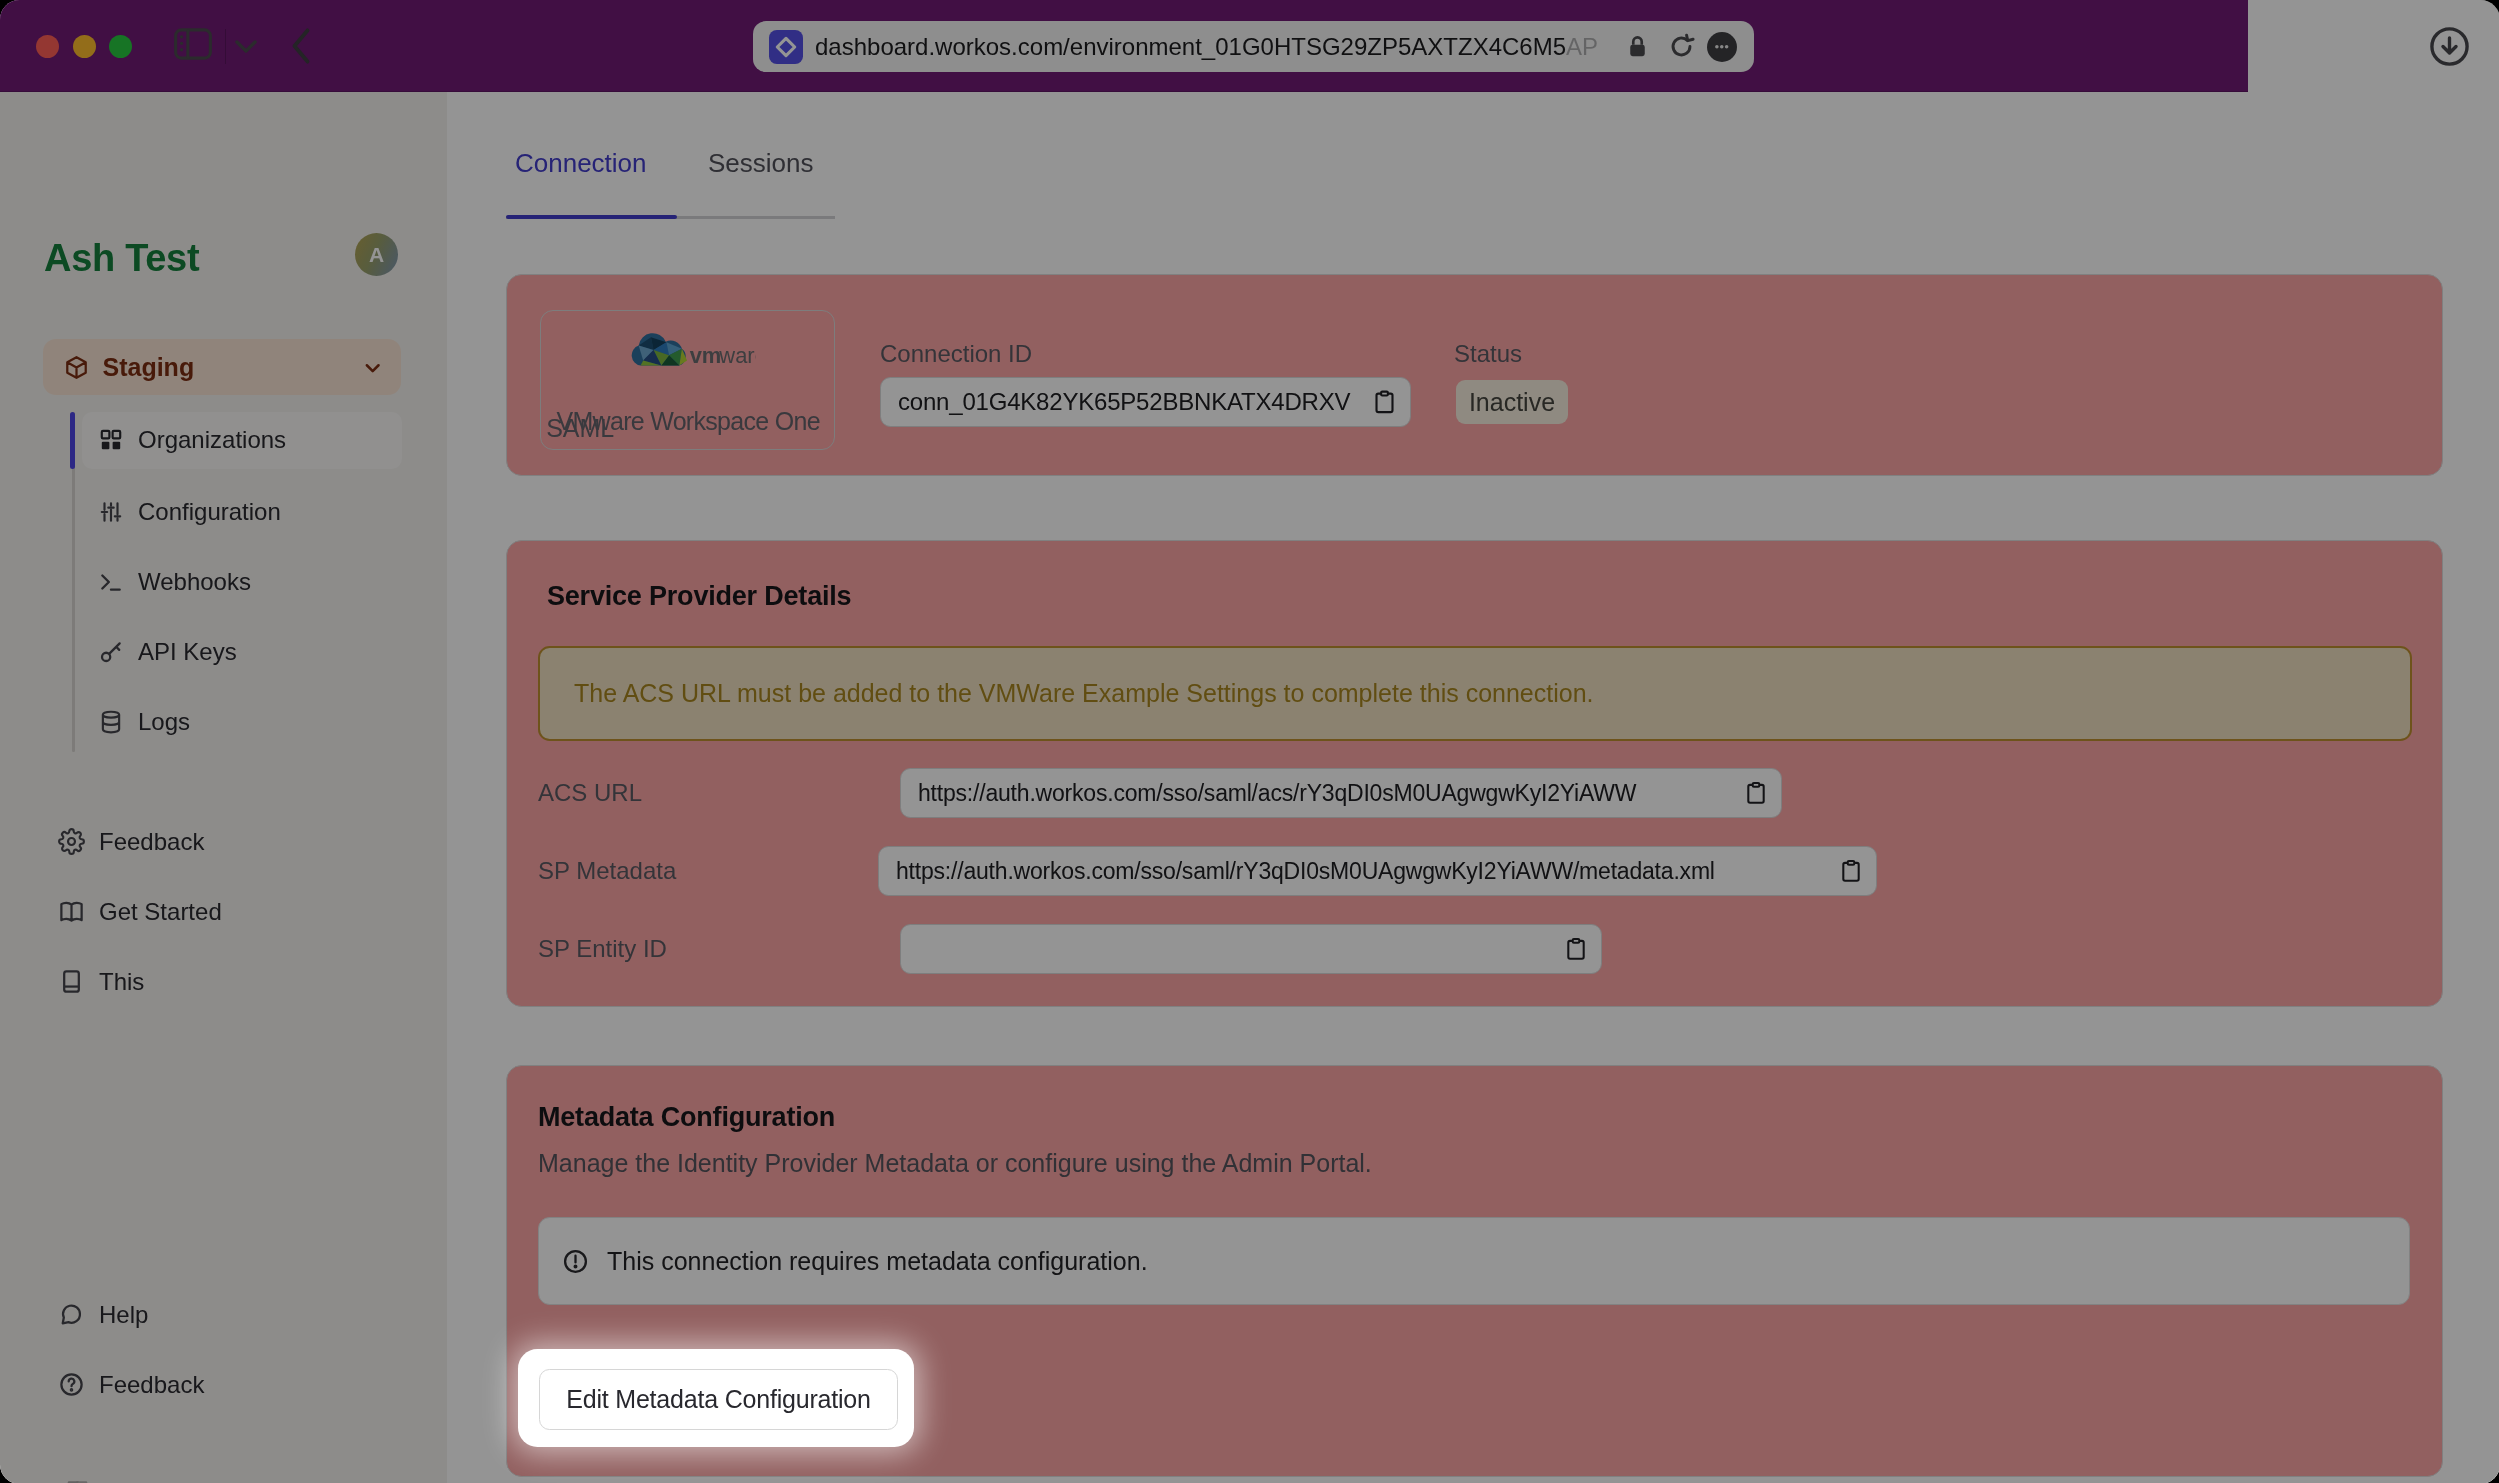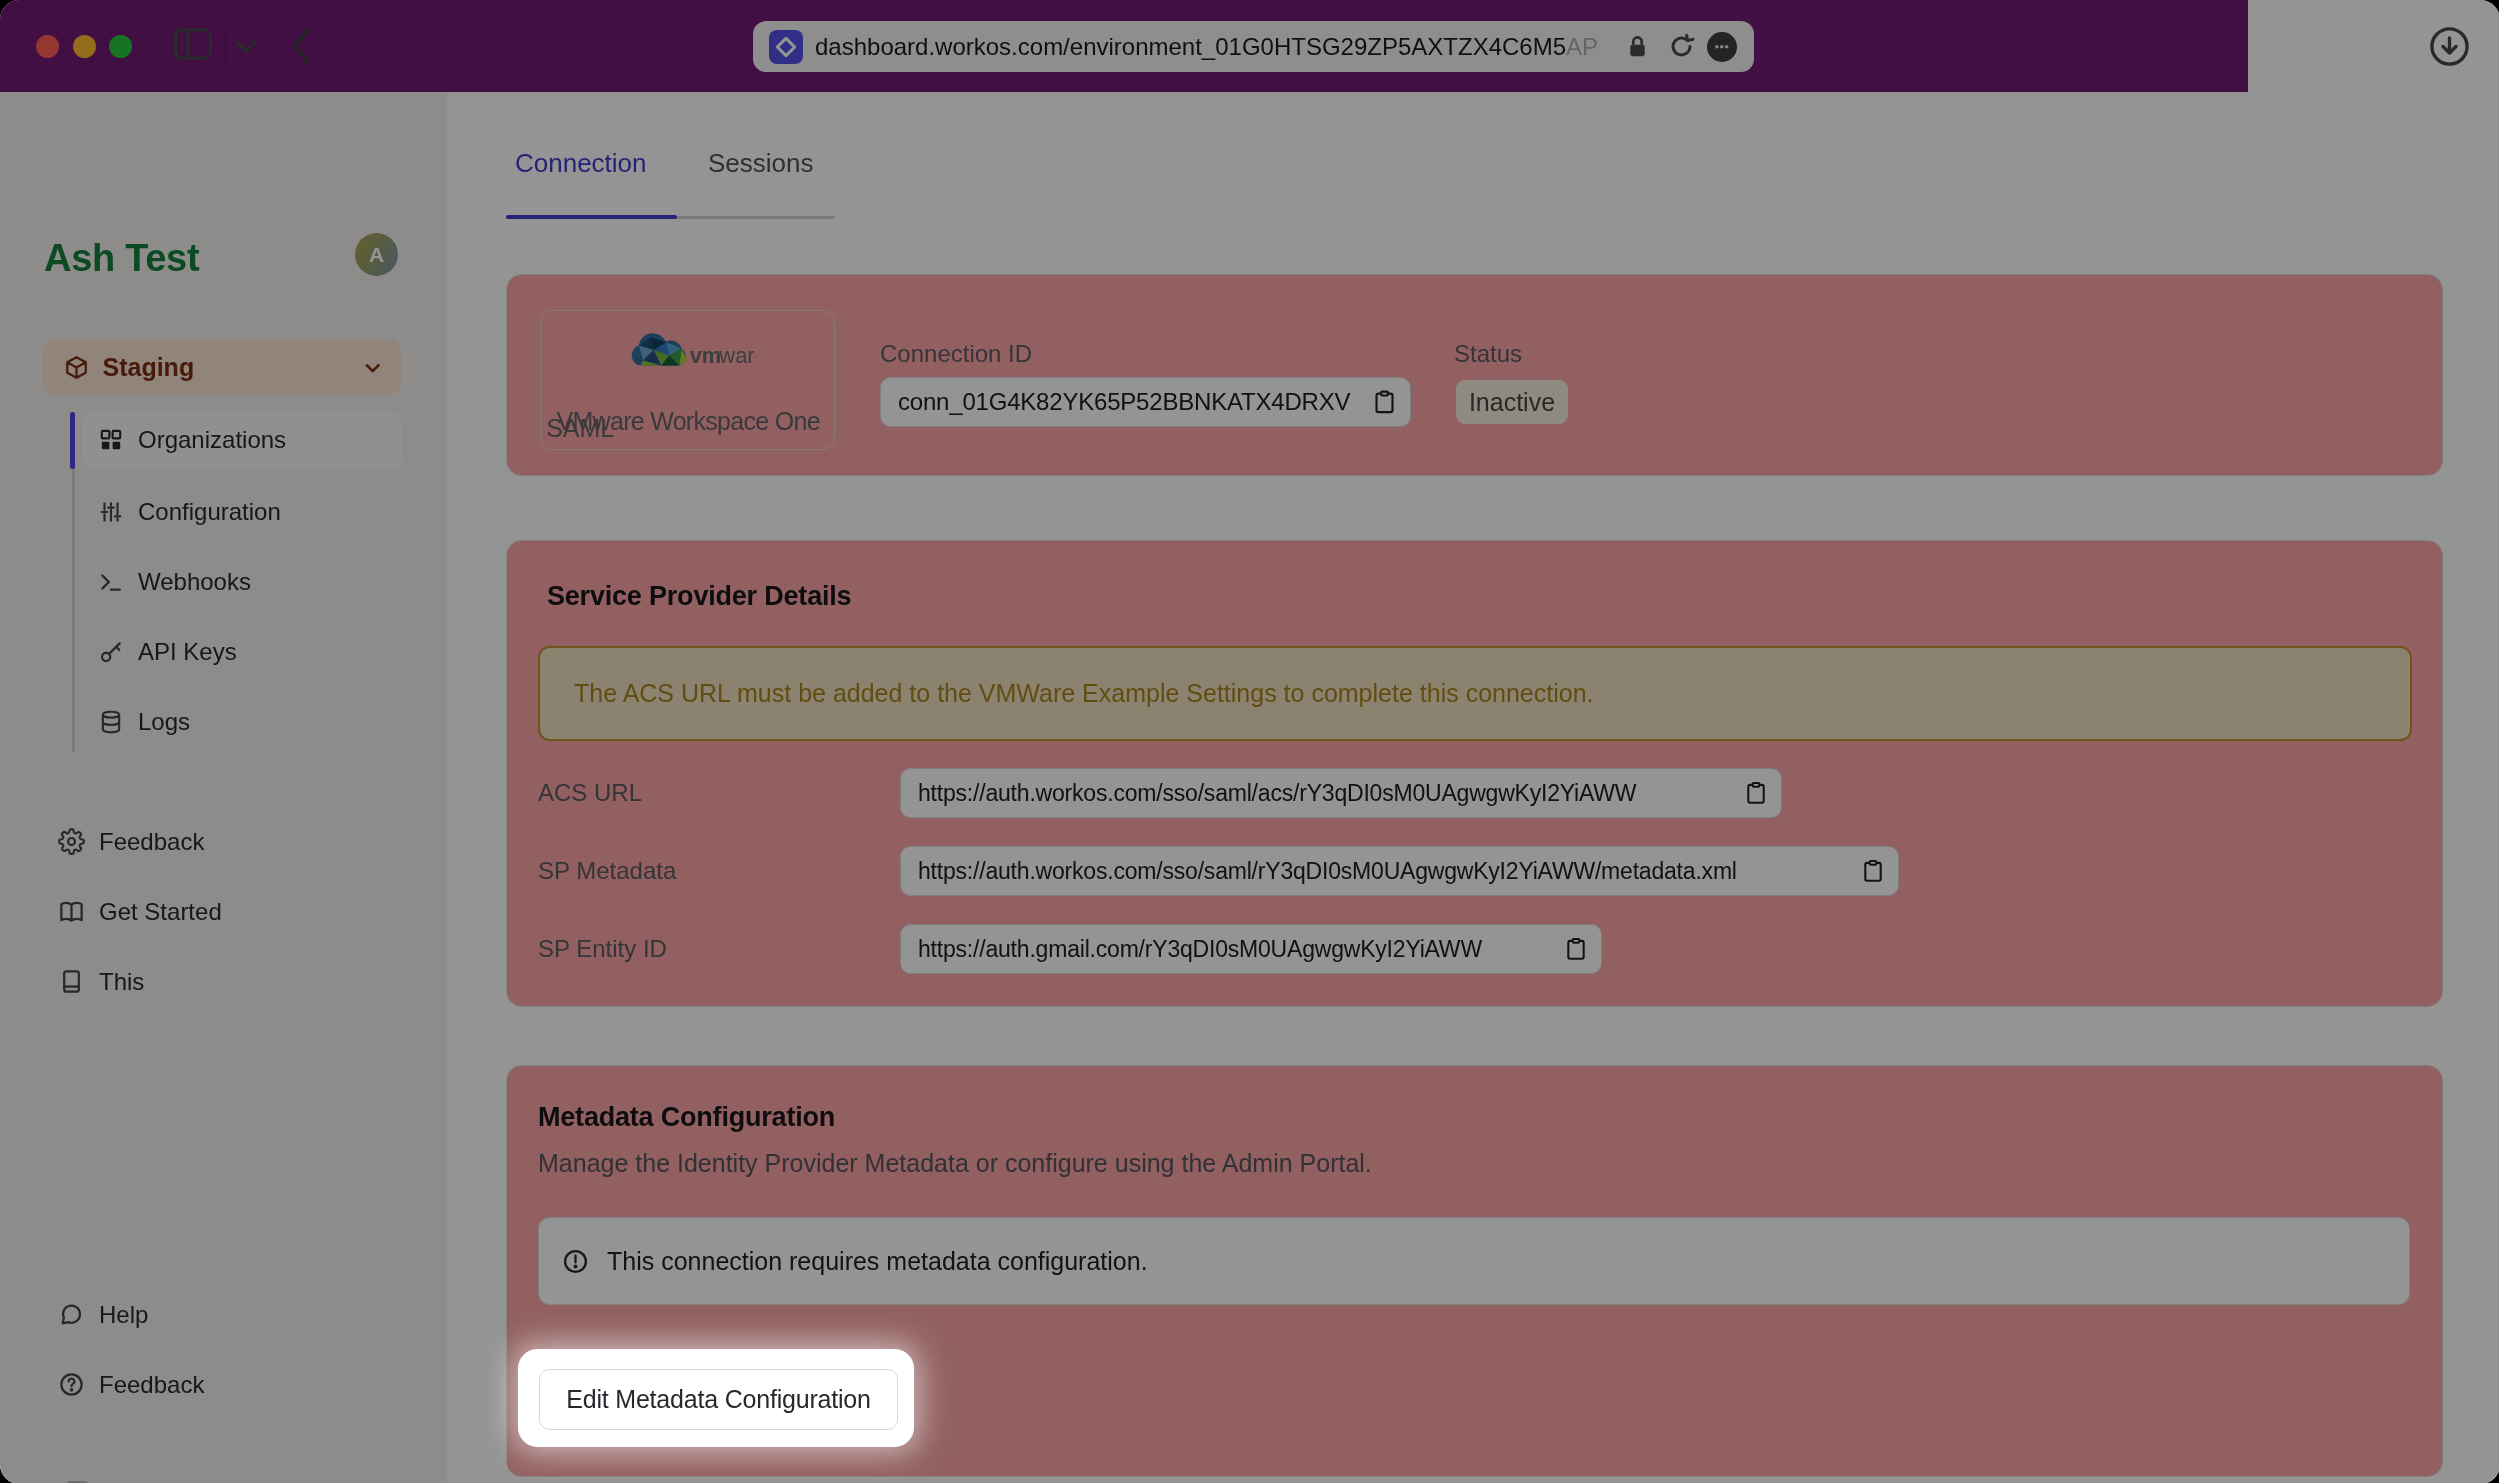--- a/index.html
+++ b/index.html
@@ -335,33 +335,32 @@
       <span class="val" style="font-size:23px;">https://auth.workos.com/sso/saml/acs/rY3qDI0sM0UAgwgwKyI2YiAWW</span>
       <span class="copy">
         <svg width="26" height="26" viewBox="0 0 24 24" fill="none" stroke="#222226" stroke-width="1.9" stroke-linejoin="round">
               <rect x="9" y="2.8" width="6" height="3.4" rx="1"></rect>
               <path d="M15 4.5 h2.5 a1.6 1.6 0 0 1 1.6 1.6 V19.4 a1.6 1.6 0 0 1 -1.6 1.6 H6.5 a1.6 1.6 0 0 1 -1.6-1.6 V6.1 a1.6 1.6 0 0 1 1.6-1.6 H9"></path>
             </svg>
       </span>
     </div>
 
     <div class="field-label" style="left:31px;top:316px;">SP Metadata</div>
-    <div class="inputbox" style="left:393px;top:305px;width:997px;text-align:right;">
+    <div class="inputbox" style="left:371px;top:305px;width:997px;text-align:right;">
       <span class="val" style="font-size:23px;">https://auth.workos.com/sso/saml/rY3qDI0sM0UAgwgwKyI2YiAWW/metadata.xml</span>
       <span class="copy">
         <svg width="26" height="26" viewBox="0 0 24 24" fill="none" stroke="#222226" stroke-width="1.9" stroke-linejoin="round">
               <rect x="9" y="2.8" width="6" height="3.4" rx="1"></rect>
               <path d="M15 4.5 h2.5 a1.6 1.6 0 0 1 1.6 1.6 V19.4 a1.6 1.6 0 0 1 -1.6 1.6 H6.5 a1.6 1.6 0 0 1 -1.6-1.6 V6.1 a1.6 1.6 0 0 1 1.6-1.6 H9"></path>
             </svg>
       </span>
     </div>
 
     <div class="field-label" style="left:31px;top:394px;">SP Entity ID</div>
     <div class="inputbox" style="left:393px;top:383px;width:700px;">
-      <span class="val" style="font-size:23px;">https://auth.gmail.com/rY3qDI0sM0UAgwgwKyI2YiAWW</span>
       <span class="copy">
         <svg width="26" height="26" viewBox="0 0 24 24" fill="none" stroke="#222226" stroke-width="1.9" stroke-linejoin="round">
               <rect x="9" y="2.8" width="6" height="3.4" rx="1"></rect>
               <path d="M15 4.5 h2.5 a1.6 1.6 0 0 1 1.6 1.6 V19.4 a1.6 1.6 0 0 1 -1.6 1.6 H6.5 a1.6 1.6 0 0 1 -1.6-1.6 V6.1 a1.6 1.6 0 0 1 1.6-1.6 H9"></path>
             </svg>
       </span>
     </div>
   </div>
 
   <div class="card" style="top:1065px;height:410px;">

